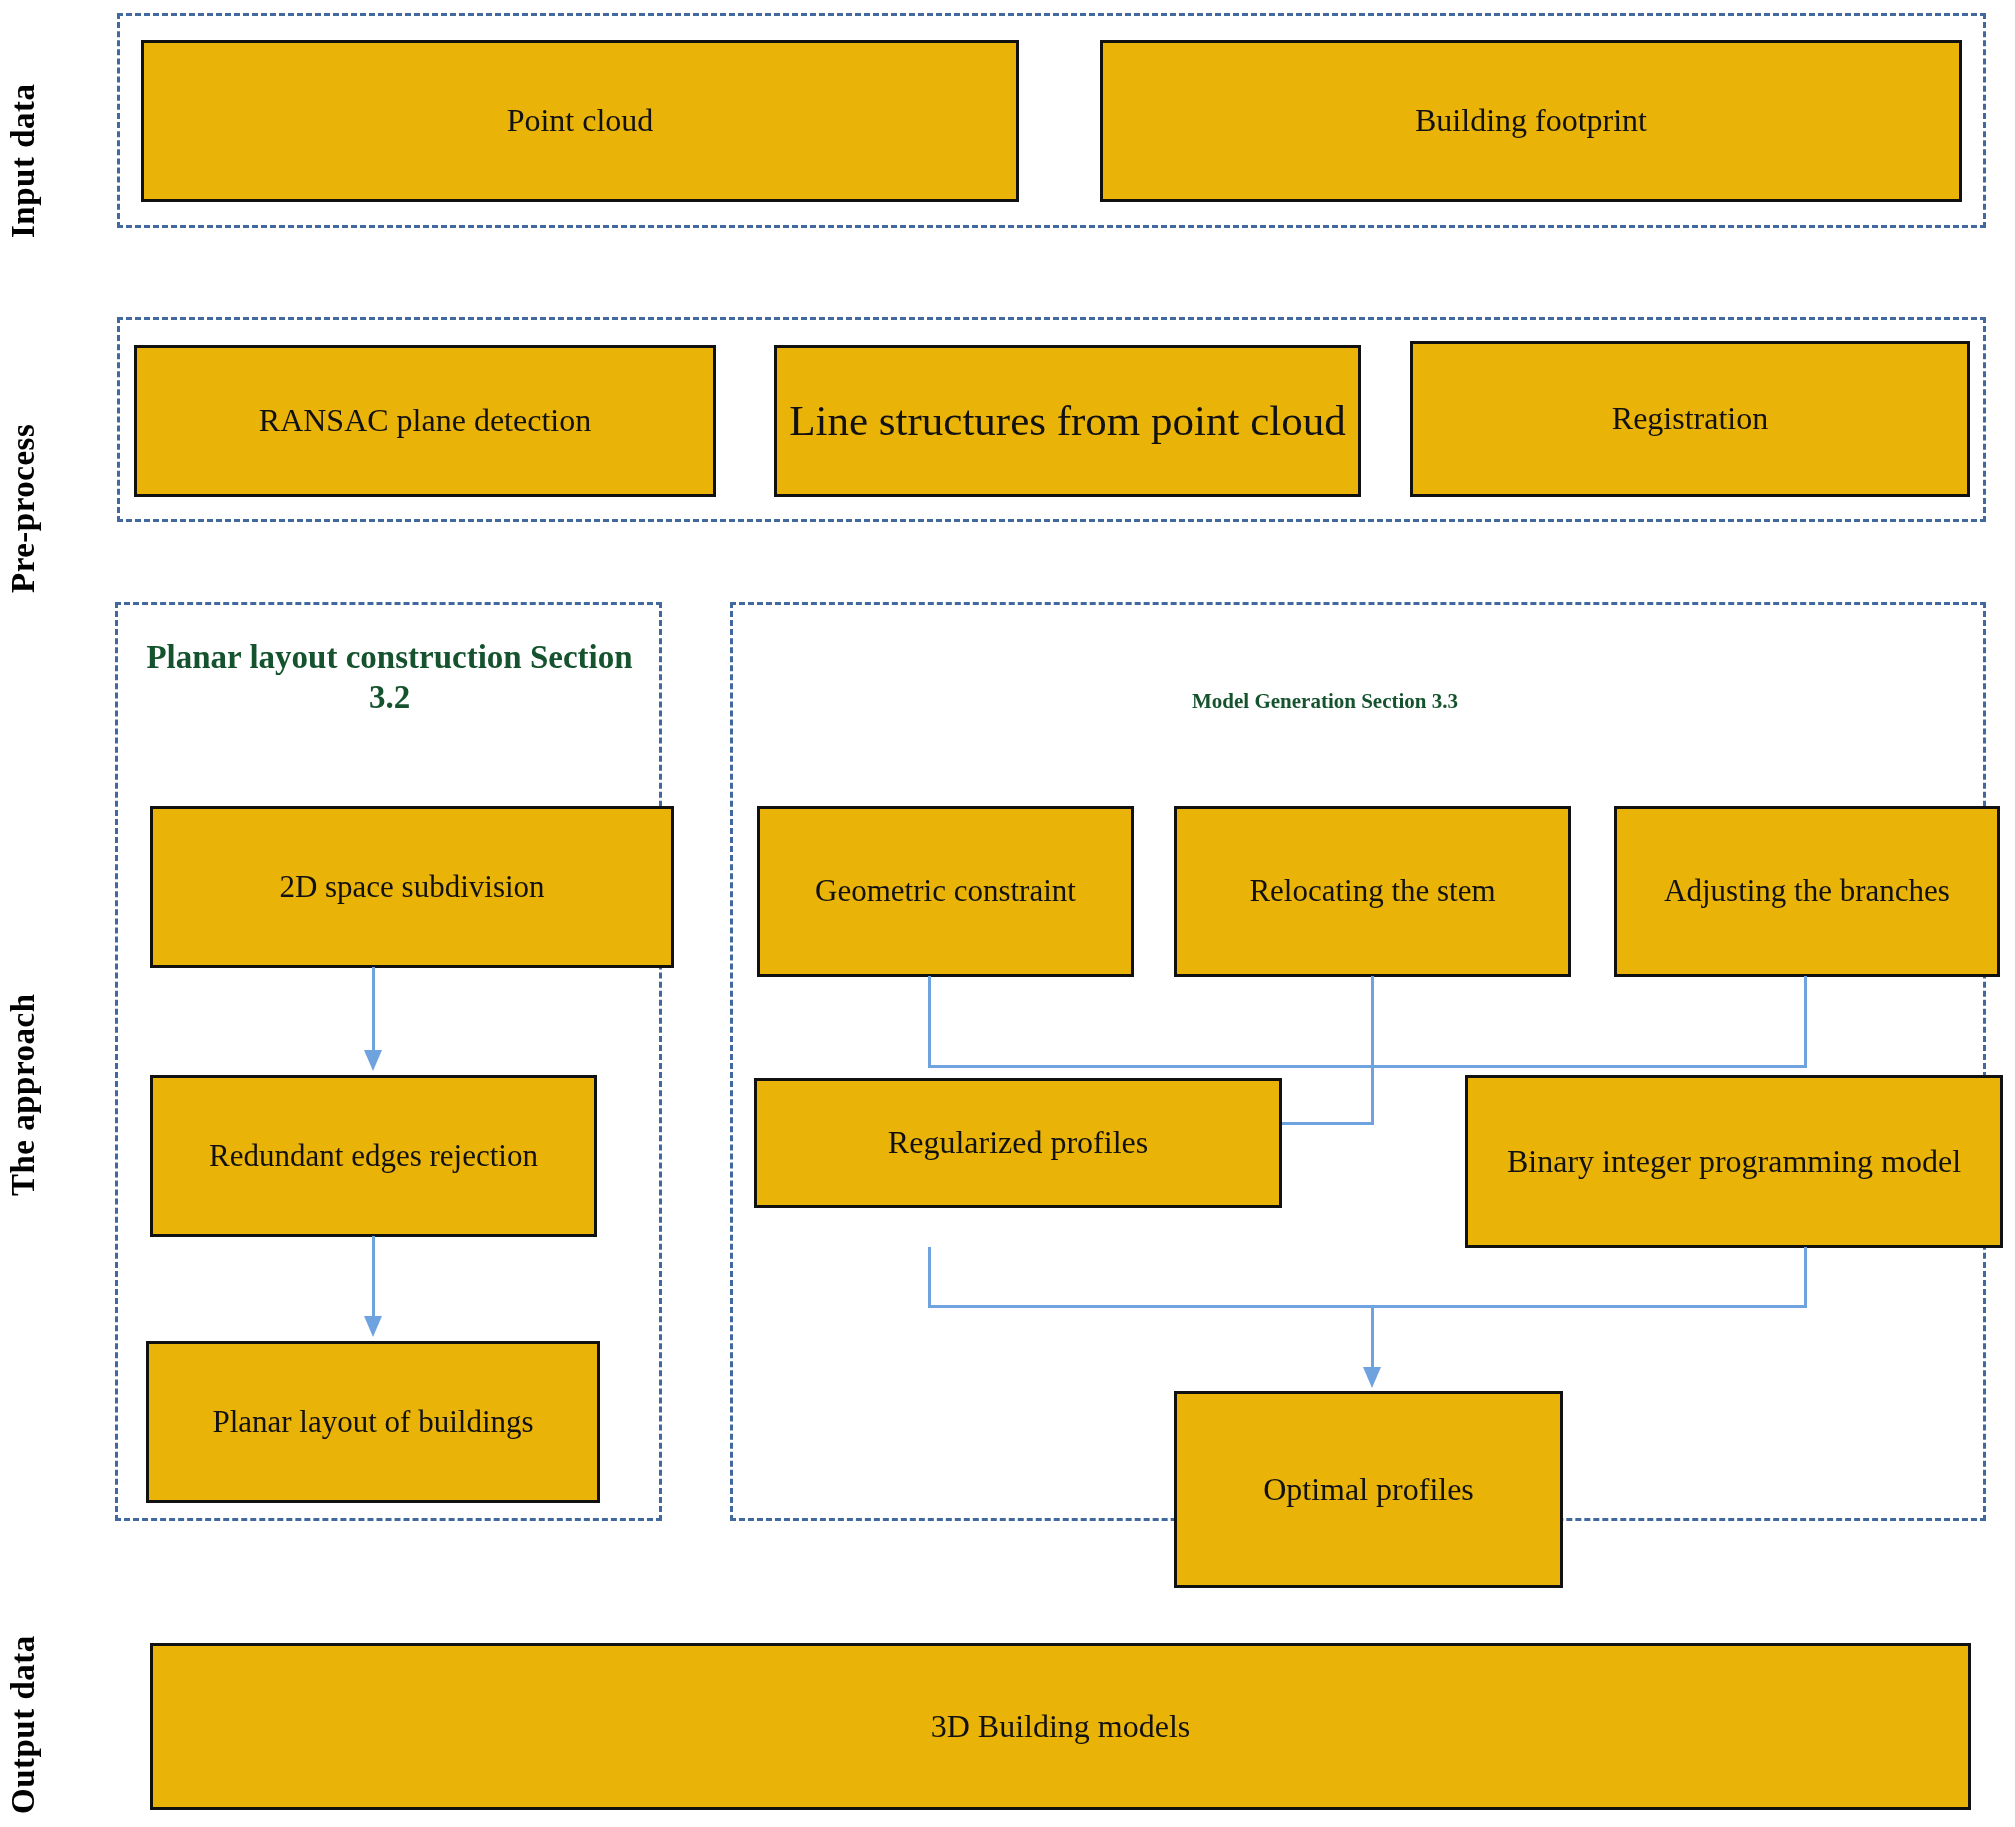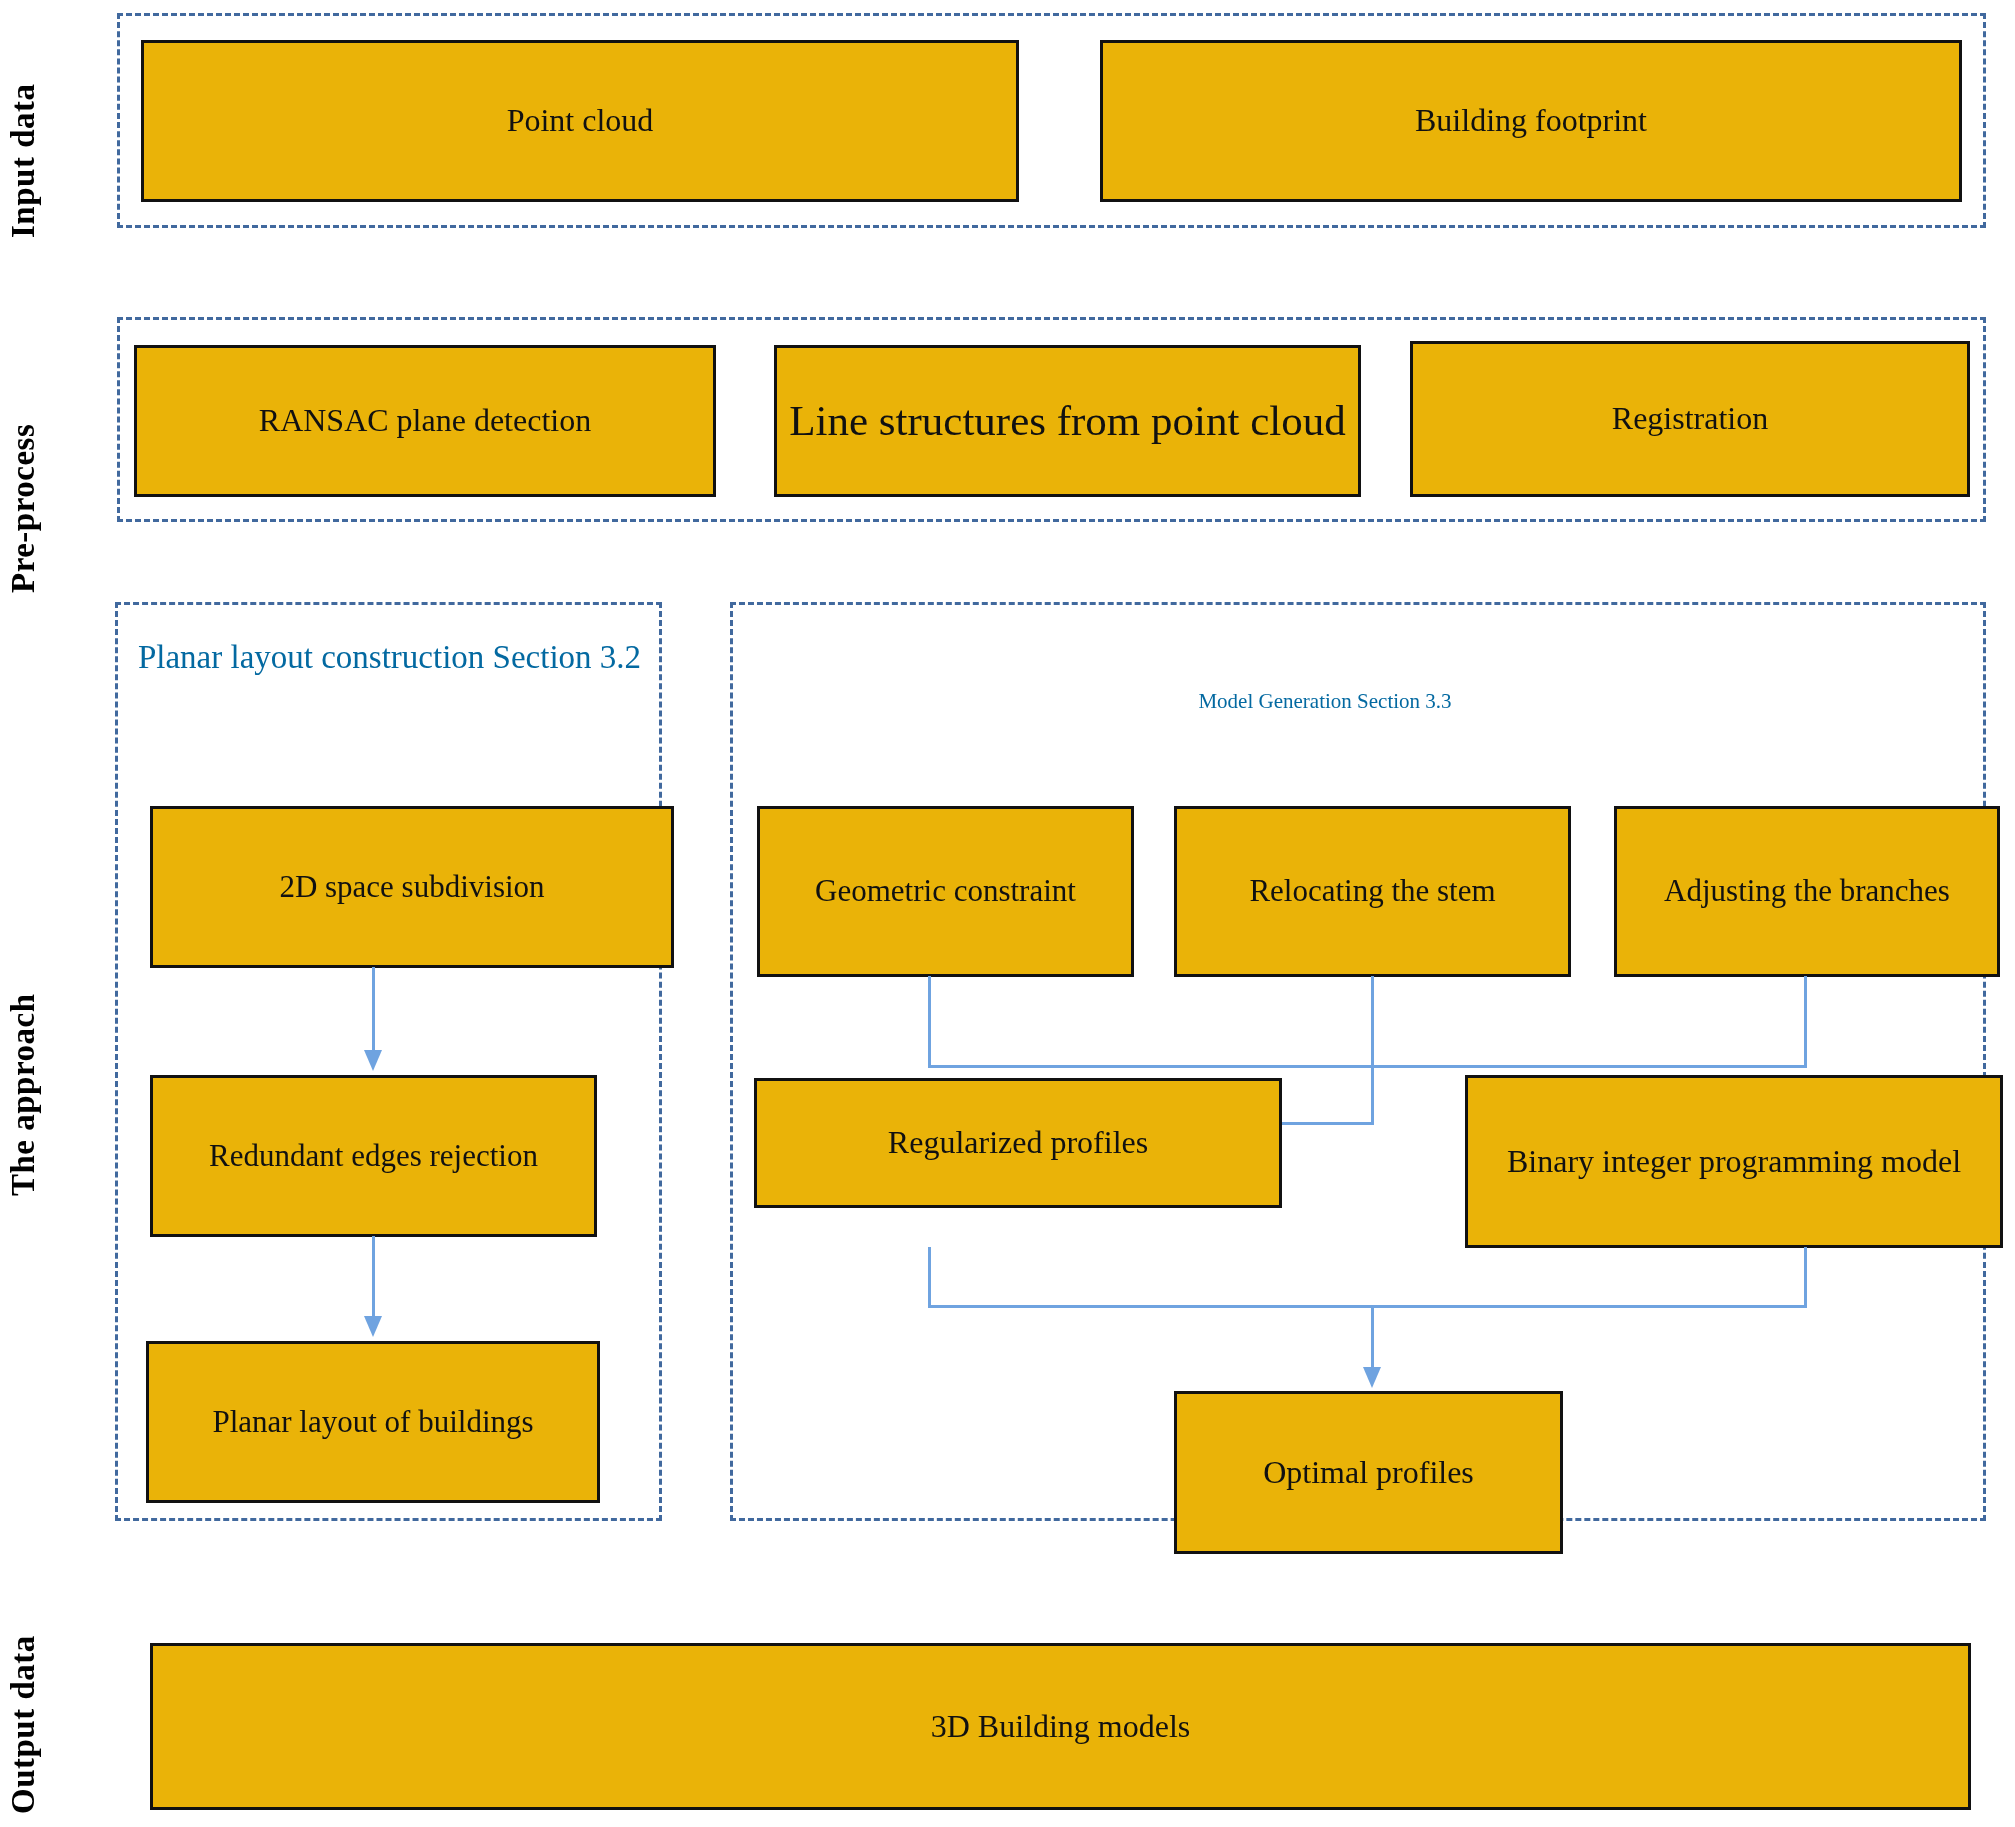--- a/index.html
+++ b/index.html
@@ -49,23 +49,23 @@
     justify-content: center;
     text-align: center;
     color: #111111;
     line-height: 1.18;
     padding: 2.2px 5.4px;
   }
 
   
   .group-heading {
     position: absolute;
-    font-weight: normal;
+    font-weight: bold;
     text-align: center;
-    color: #0369a1;
+    color: #14532d;
     line-height: 1.2;
   }
 
   
   .conn-v, .conn-h {
     position: absolute;
     background: #6FA3E0;
   }
   .conn-v { width: 2.7px; }
   .conn-h { height: 2.7px; }
@@ -145,18 +145,18 @@
   <div class="node" style="left:754px; top:1078px; width:528px; height:130px; font-size:32px;">Regularized profiles</div>
 
   <div class="node" style="left:1465px; top:1075px; width:538px; height:173px; font-size:32px;">Binary integer programming model</div>
 
   <div class="conn-v" style="left:928px; top:1247px; height:60px;"></div>
   <div class="conn-v" style="left:1804px; top:1247px; height:60px;"></div>
   <div class="conn-h" style="left:928px; top:1305px; width:879px;"></div>
   <div class="conn-v" style="left:1371px; top:1305px; height:65px;"></div>
   <div class="arrow-head" style="left:1363px; top:1367px;"></div>
 
-  <div class="node" style="left:1174px; top:1391px; width:389px; height:163px; font-size:32px;">Optimal profiles</div>
+  <div class="node" style="left:1174px; top:1391px; width:389px; height:197px; font-size:32px;">Optimal profiles</div>
 
   <div class="node" style="left:150px; top:1643px; width:1821px; height:167px; font-size:32px;">3D Building models</div>
 
 </div>
 
 
 </body></html>

